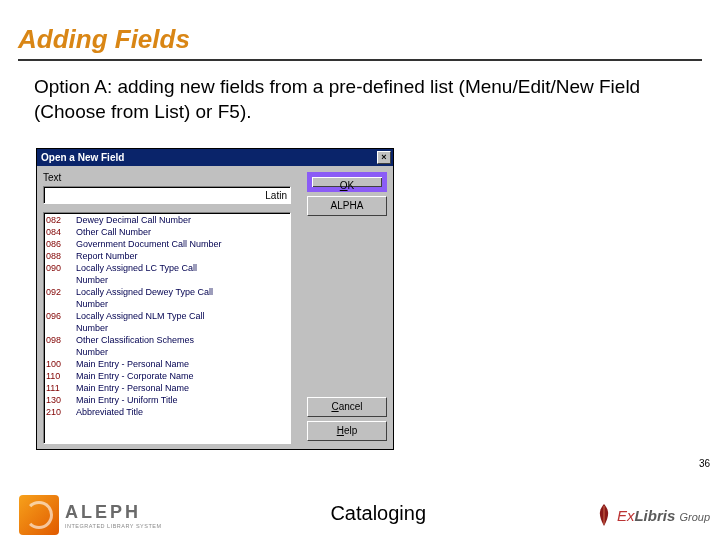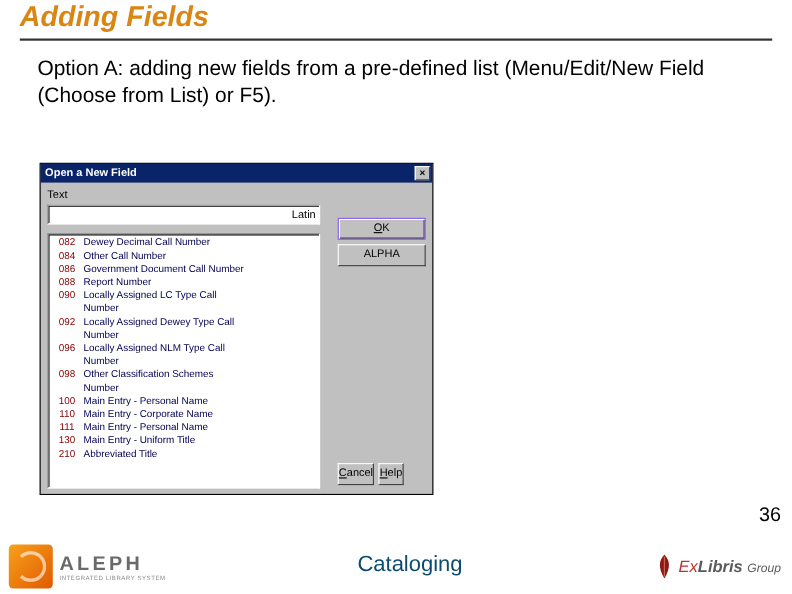--- a/index.html
+++ b/index.html
@@ -9,21 +9,21 @@
     background: #fff;
     font-family: Verdana, Arial, sans-serif;
     position: relative;
     overflow: hidden;
   }
   .slide-title {
     color: #d98615;
     font-size: 26px;
     font-weight: bold;
     font-style: italic;
-    padding: 0 0 4px 18px;
+    padding: 24px 0 4px 18px;
   }
   .title-rule {
     border: none;
     border-top: 2px solid #333;
     margin: 0 18px 14px 18px;
   }
   .body-text {
     font-size: 19px;
     color: #000;
     padding: 0 30px 0 34px;
@@ -93,21 +93,20 @@
     width: 248px;
     height: 232px;
     background: #fff;
     border: 1px solid #808080;
     border-right-color: #fff;
     border-bottom-color: #fff;
     box-shadow: inset 1px 1px 0 #000;
     margin-top: 8px;
     overflow: hidden;
     position: relative;
-    text-align: center;
   }
   .listbox-inner {
     padding: 1px 0;
   }
   .list-row {
     display: flex;
     font-size: 9px;
     line-height: 12px;
     padding: 0 2px;
   }
@@ -133,46 +132,46 @@
     background: #c0c0c0;
     border: 1px solid #fff;
     border-right-color: #404040;
     border-bottom-color: #404040;
     font-size: 10px;
     font-family: Tahoma, Arial, sans-serif;
     text-align: center;
     line-height: 18px;
     cursor: default;
   }
-  .win-btn.default { border: 1px solid #8b5cf6; box-shadow: inset 1px 1px 0 #fff, inset -1px -1px 0 #404040; margin-top: 26px; }
+  .win-btn.default { border: 5px solid #8b5cf6; box-shadow: inset 1px 1px 0 #fff, inset -1px -1px 0 #404040; }
   .btn-col .bottom-group {
     position: absolute;
     bottom: 2px;
     left: 0; right: 0;
     display: flex;
-    flex-direction: row;
+    flex-direction: column;
     gap: 4px;
   }
   u.kb { text-decoration: underline; }
 
   .footer {
     position: absolute;
     left: 0; right: 0; bottom: 0;
     height: 60px;
   }
   .page-num {
     position: absolute;
     right: 10px;
     top: -22px;
-    font-size: 18px;
+    font-size: 10px;
     color: #000;
   }
   .footer-bar {
     position: absolute;
-    left: 0; right: 0; bottom: 0;
+    left: 11px; right: 0; bottom: 0;
     height: 50px;
     display: flex;
     align-items: center;
   }
   .aleph-logo {
     display: flex;
     align-items: center;
     gap: 6px;
     padding-left: 8px;
   }
@@ -201,21 +200,21 @@
     font-family: Verdana, sans-serif;
   }
   .aleph-sub {
     font-size: 5.5px;
     letter-spacing: 0.5px;
     color: #8a8a8a;
   }
   .footer-center {
     flex: 1;
     text-align: center;
-    color: #0c4a6e;
+    color: #000000;
     font-size: 20px;
     padding-bottom: 4px;
   }
   .exlibris {
     display: flex;
     align-items: center;
     gap: 4px;
     padding-right: 10px;
     color: #5a5a5a;
     font-size: 15px;

